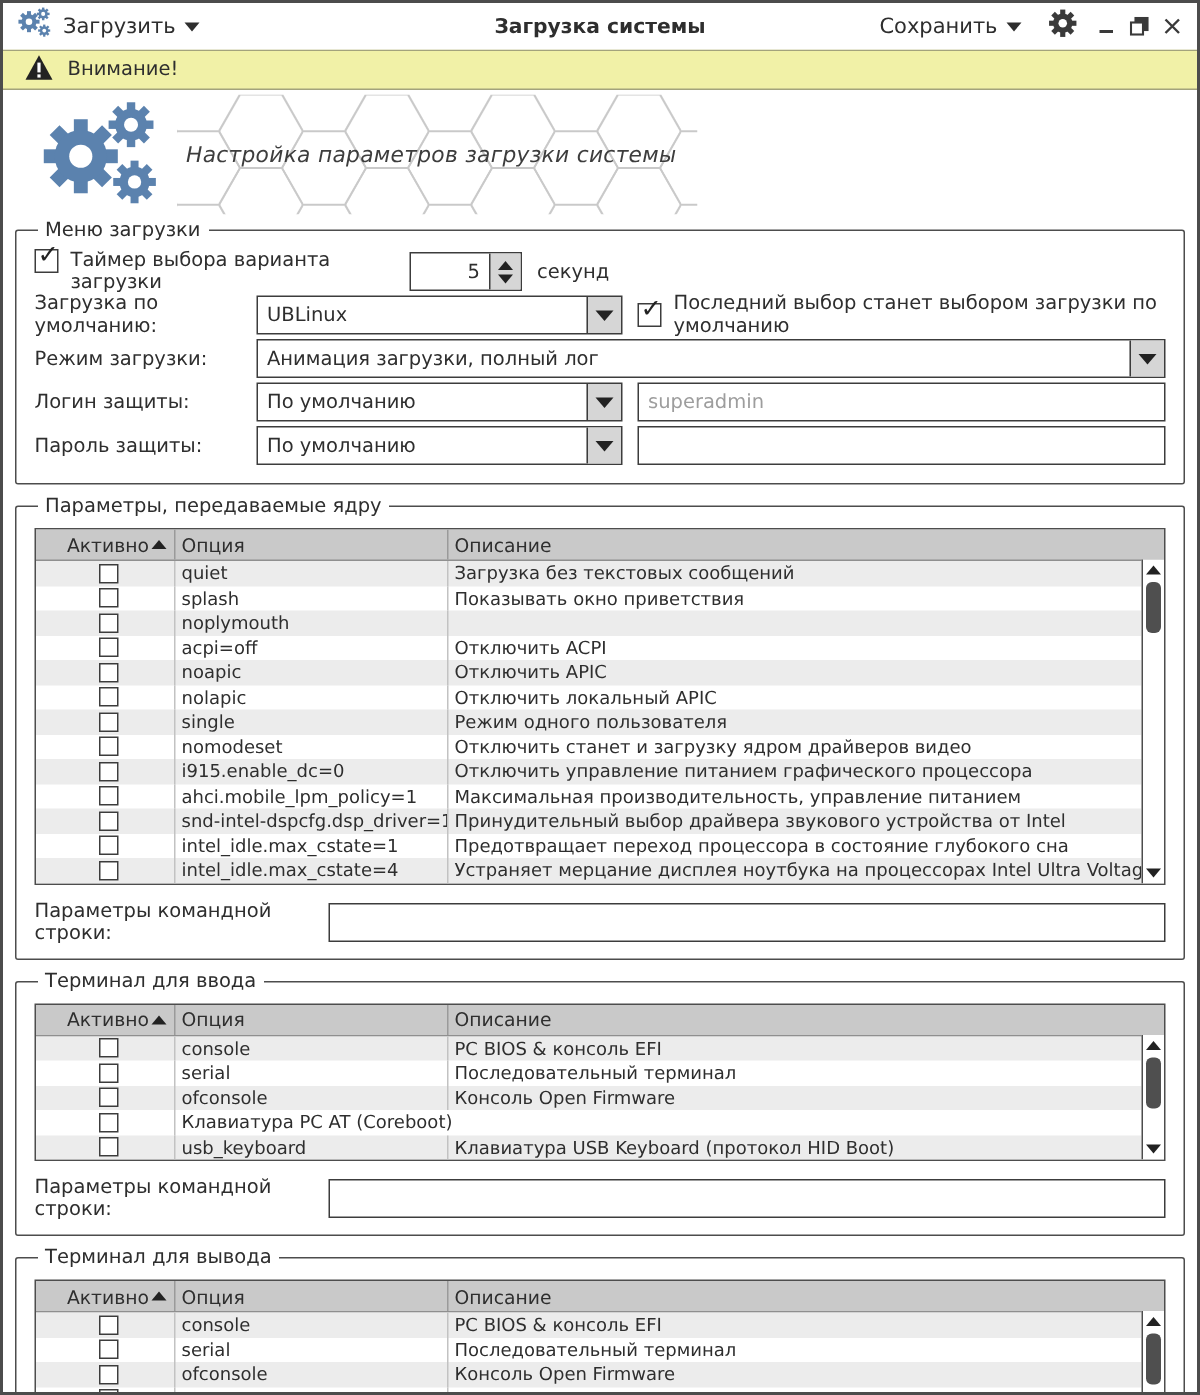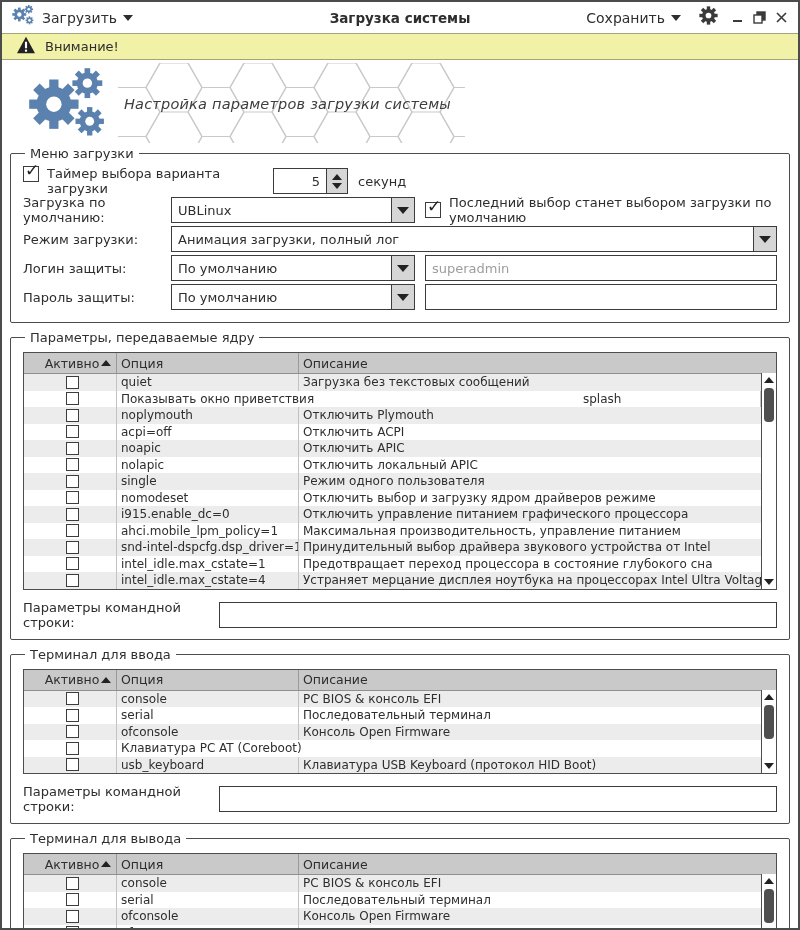--- a/index.html
+++ b/index.html
@@ -255,29 +255,28 @@
             <div class="tcell c1">
               <span class="cb-small"></span>
             </div>
             <div class="tcell c2">quiet</div>
             <div class="tcell c3">Загрузка без текстовых сообщений</div>
           </div>
           <div class="trow">
             <div class="tcell c1">
               <span class="cb-small"></span>
             </div>
+            <div class="tcell c2">splash</div>
             <div class="tcell c3">Показывать окно приветствия</div>
-            <div class="tcell c2">splash</div>
           </div>
           <div class="trow alt">
             <div class="tcell c1">
               <span class="cb-small"></span>
             </div>
             <div class="tcell c2">noplymouth</div>
-            <div class="tcell c3">Отключить Plymouth</div>
           </div>
           <div class="trow">
             <div class="tcell c1">
               <span class="cb-small"></span>
             </div>
             <div class="tcell c2">acpi=off</div>
             <div class="tcell c3">Отключить ACPI</div>
           </div>
           <div class="trow alt">
             <div class="tcell c1">
@@ -298,21 +297,21 @@
               <span class="cb-small"></span>
             </div>
             <div class="tcell c2">single</div>
             <div class="tcell c3">Режим одного пользователя</div>
           </div>
           <div class="trow">
             <div class="tcell c1">
               <span class="cb-small"></span>
             </div>
             <div class="tcell c2">nomodeset</div>
-            <div class="tcell c3">Отключить выбор и загрузку ядром драйверов режиме</div>
+            <div class="tcell c3">Отключить станет и загрузку ядром драйверов видео</div>
           </div>
           <div class="trow alt">
             <div class="tcell c1">
               <span class="cb-small"></span>
             </div>
             <div class="tcell c2">i915.enable_dc=0</div>
             <div class="tcell c3">Отключить управление питанием графического процессора</div>
           </div>
           <div class="trow">
             <div class="tcell c1">

